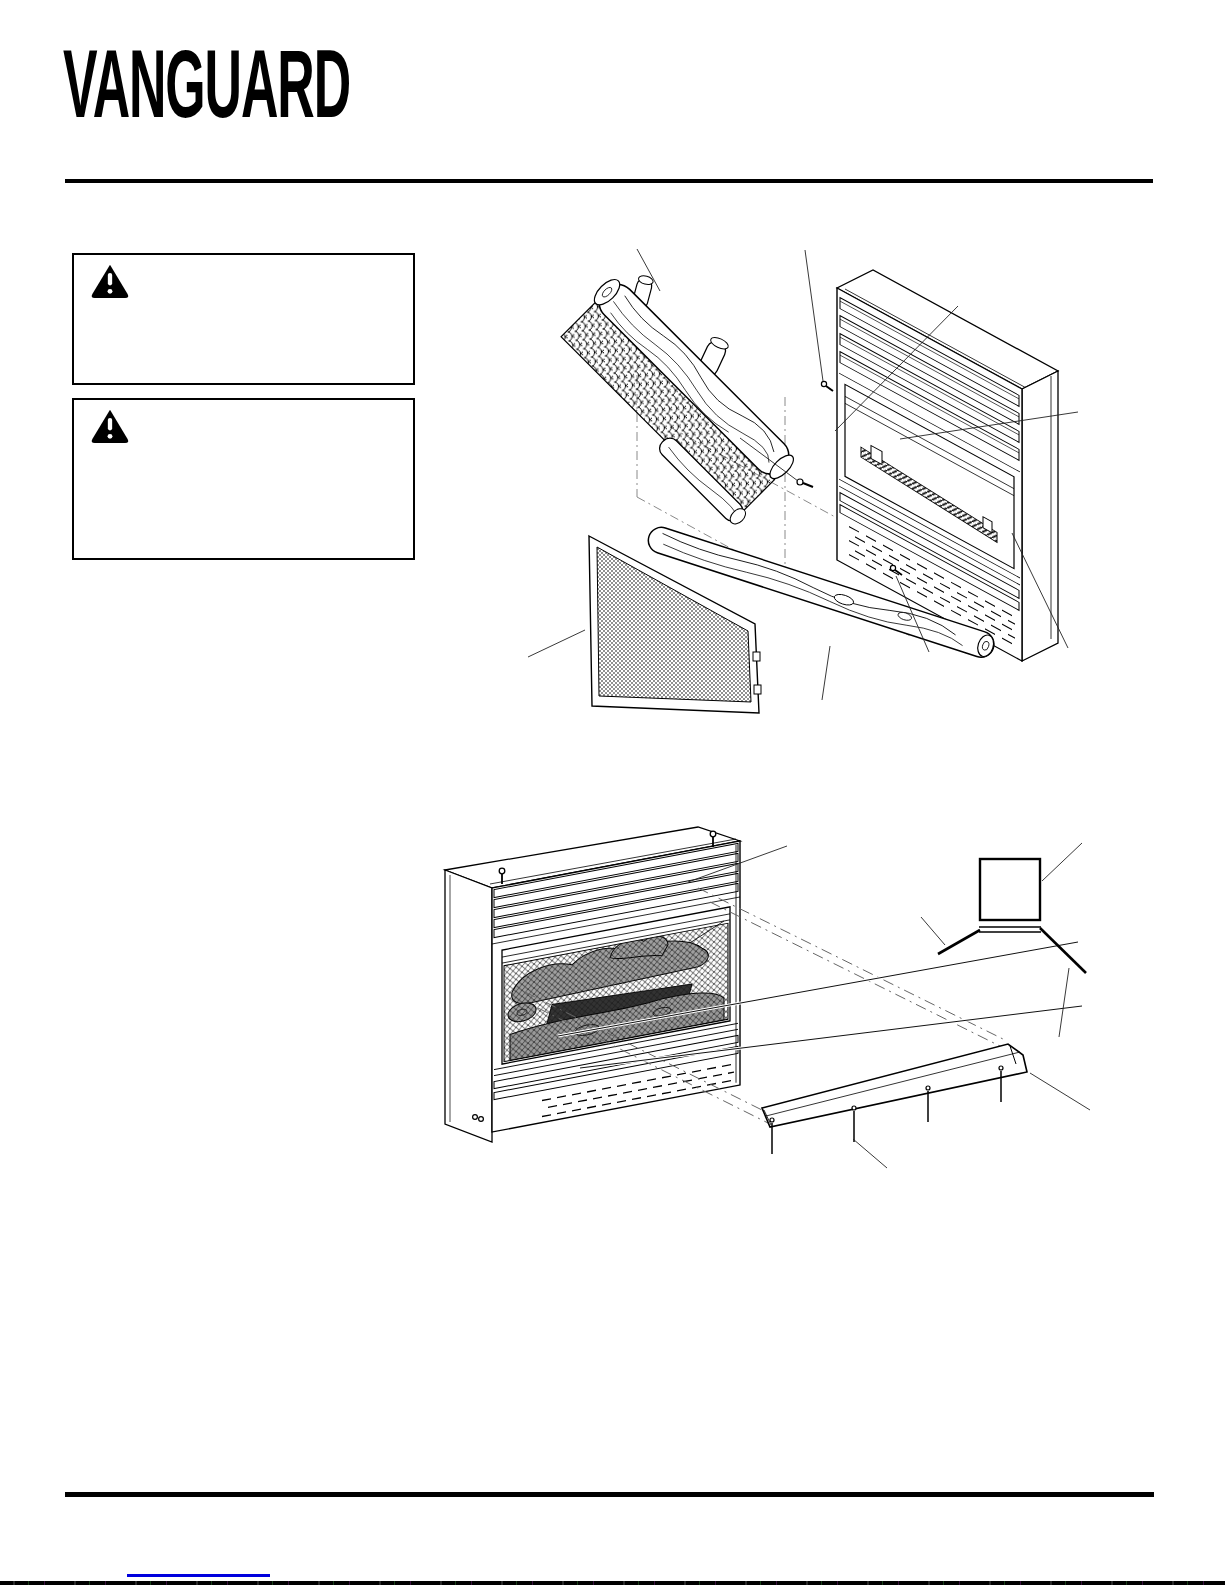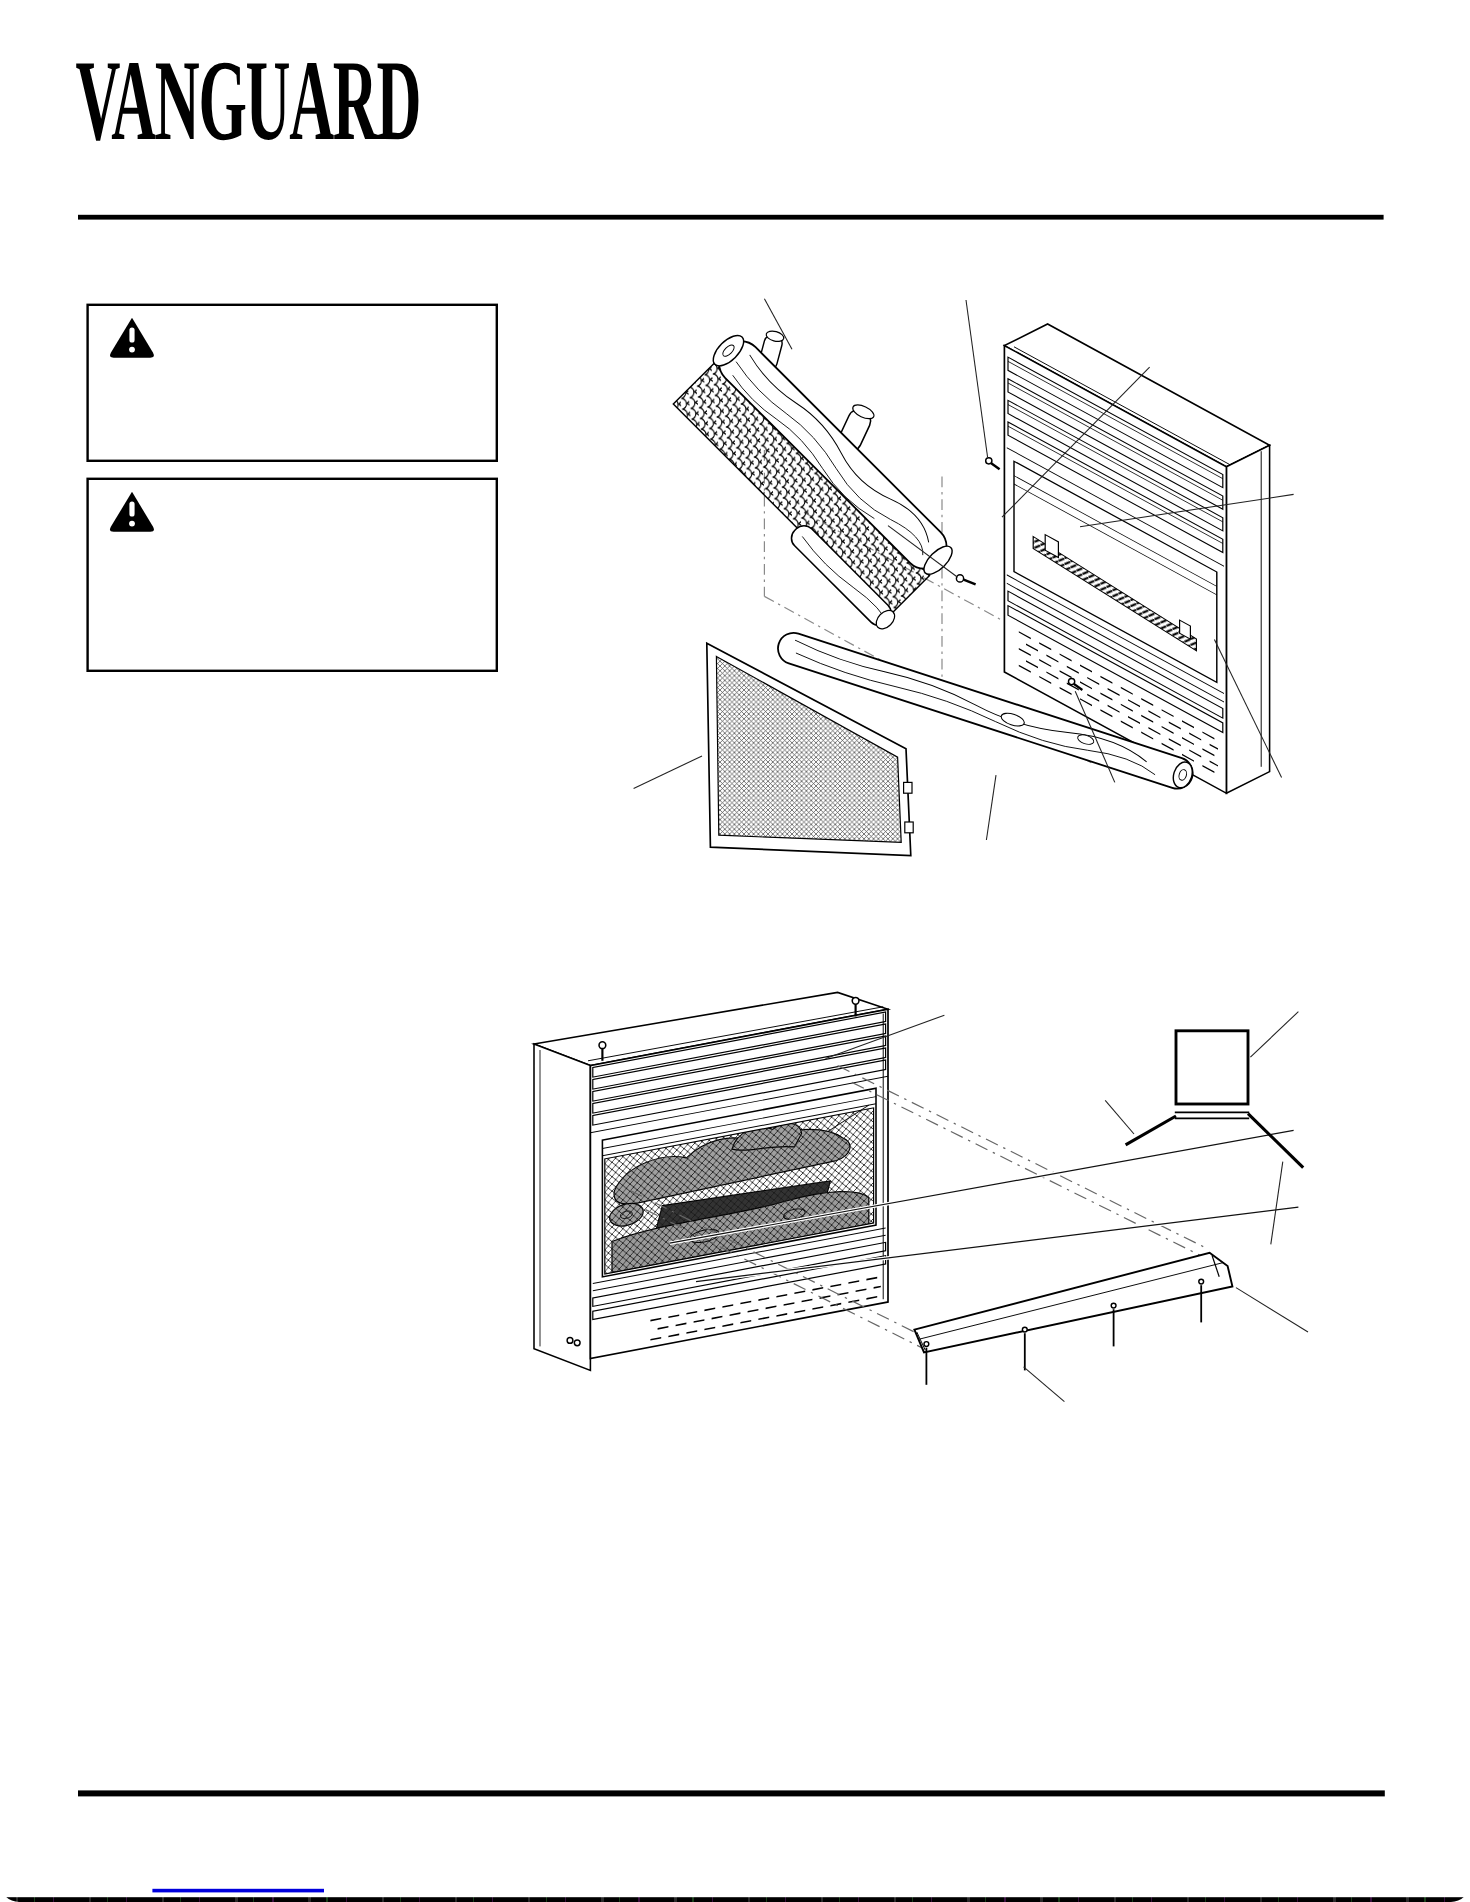--- a/index.html
+++ b/index.html
@@ -1,17 +1,17 @@
 <!DOCTYPE html>
 <html><head>
 <meta charset="utf-8">
 <style>
   html,body{margin:0;padding:0;background:#ffffff;}
   .page{position:relative;width:1225px;height:1585px;background:#ffffff;overflow:hidden;
-        font-family:Liberation Serif, serif;border-radius:16px;}
+        font-family:Liberation Sans, sans-serif;}
   .logo{position:absolute;left:63px;top:36px;font-weight:bold;font-size:96px;line-height:1;
         letter-spacing:-2px;color:#000;transform:scaleX(0.54);transform-origin:left top;
         white-space:nowrap;}
   .rule{position:absolute;background:#000;}
   .rule-top{left:65px;top:179px;width:1088px;height:4px;}
   .rule-footer{left:65px;top:1492px;width:1089px;height:5px;}
   .warning-box{position:absolute;left:72px;width:339px;border:2px solid #000;background:#fff;}
   .warning-box .tri{position:absolute;left:16px;top:8px;}
   .wb1{top:253px;height:128px;}
   .wb2{top:398px;height:158px;}

